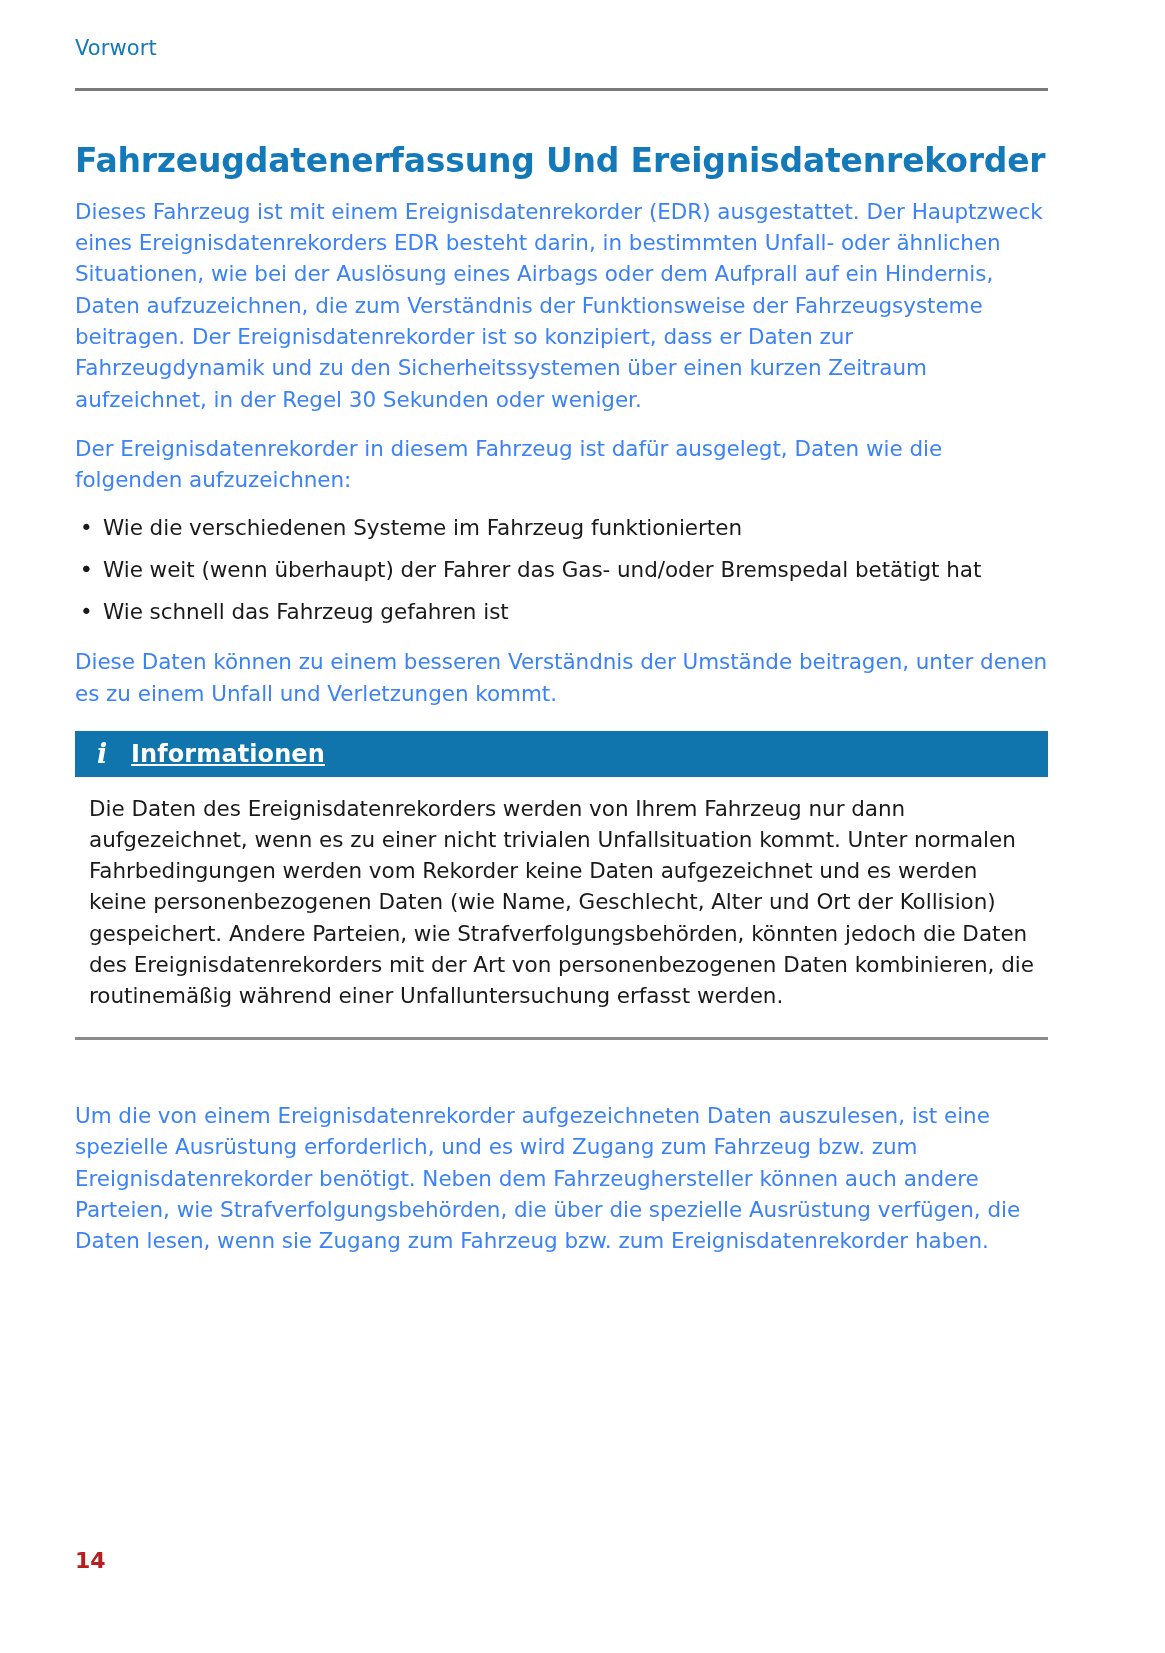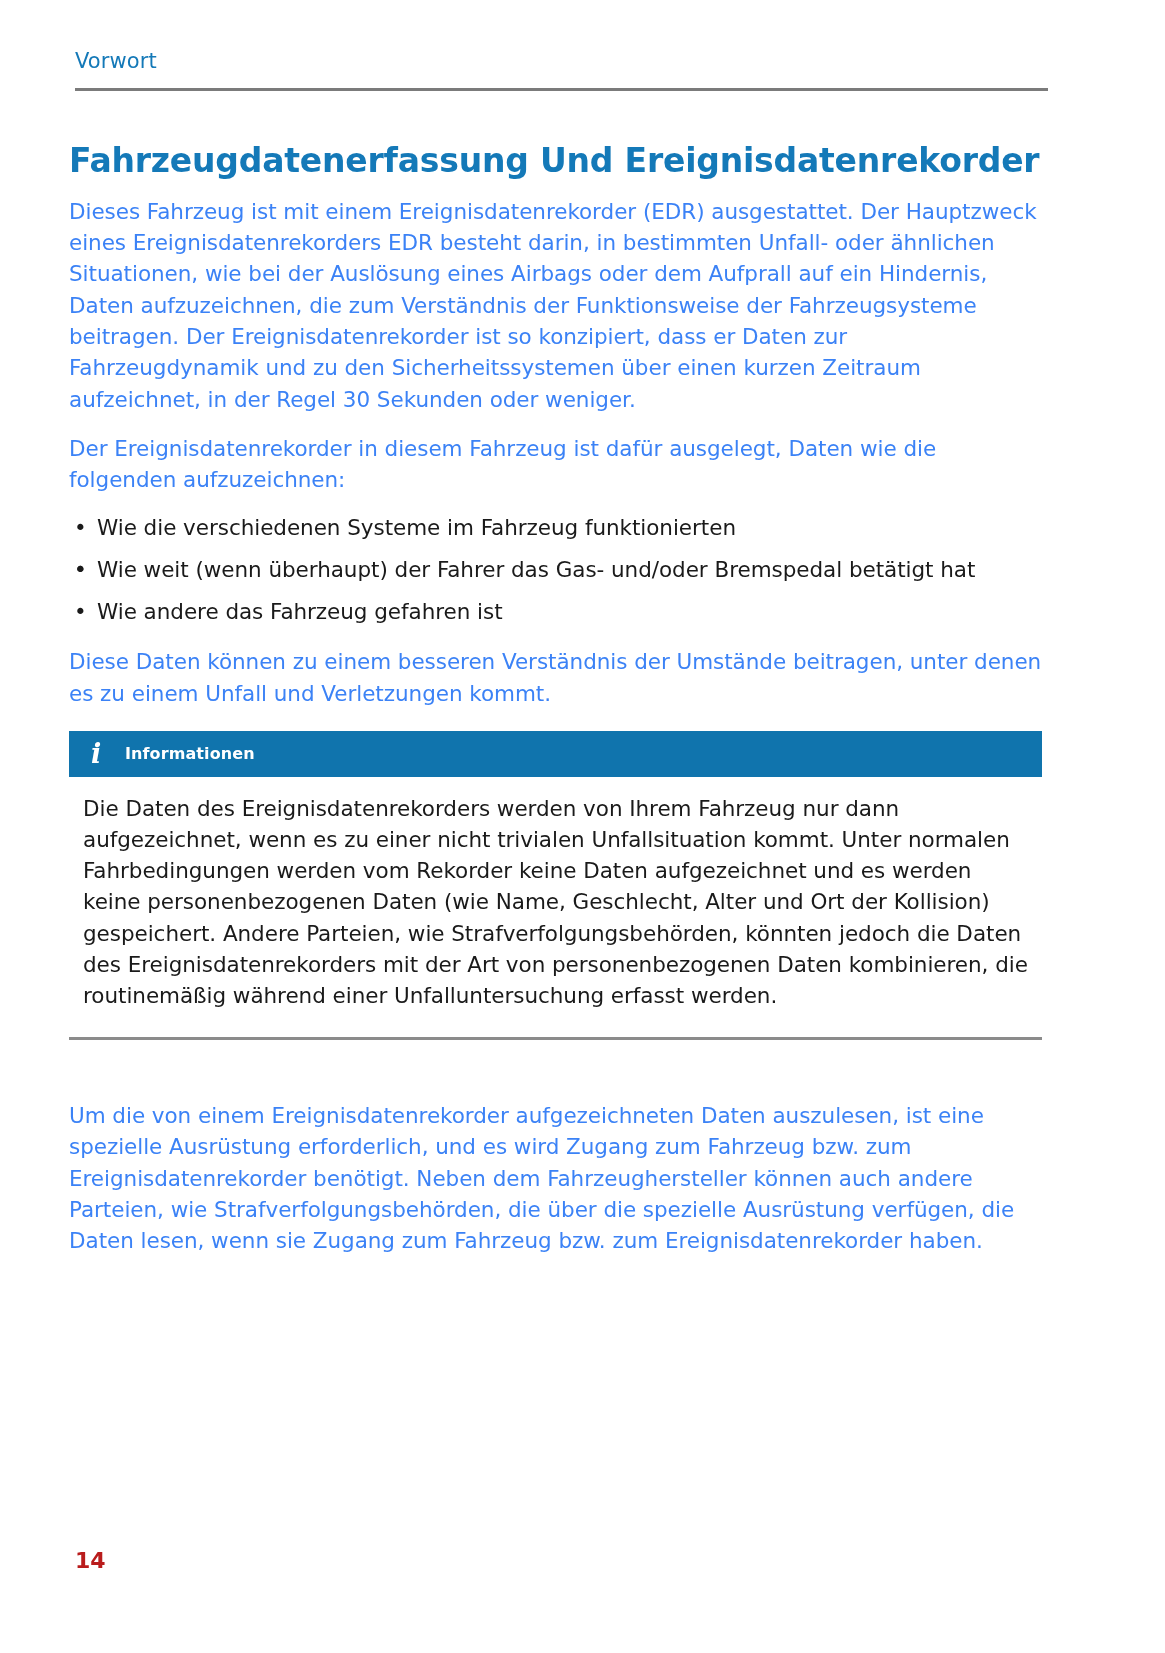--- a/index.html
+++ b/index.html
@@ -23,42 +23,42 @@
     width: 1165px;
     height: 1653px;
     box-sizing: border-box;
     padding: 0;
   }
 
   
   .running-header {
     position: absolute;
     left: 75px;
-    top: 49px;
+    top: 36px;
     width: 975px;
   }
   .running-header-text {
     font-size: 21px;
     color: #1479b8;
     letter-spacing: 0.1px;
     line-height: 1.2;
   }
   .header-rule {
     position: absolute;
     left: 75px;
     top: 88px;
     width: 973px;
     height: 3px;
     background: #7b7b7b;
   }
 
   
   .content {
     position: absolute;
-    left: 69px;
+    left: 75px;
     top: 140px;
     width: 973px;
   }
 
   h1.doc-title {
     margin: 0 0 14px 0;
     font-size: 33px;
     line-height: 1.27;
     font-weight: bold;
     color: #1479b8;
@@ -113,25 +113,26 @@
     font-family: "DejaVu Serif", "Liberation Serif", serif;
     font-style: italic;
     font-weight: bold;
     font-size: 27px;
     color: #ffffff;
     line-height: 1;
     width: 34px;
     display: inline-block;
   }
   .info-banner-title {
-    font-size: 16px;
+    font-size: 24px;
     font-weight: bold;
     color: #ffffff;
     letter-spacing: 0.1px;
     line-height: 1;
+    text-decoration: underline;
   }
 
   .info-body p {
     margin: 14px;
     font-size: 21.5px;
     line-height: 1.45;
     color: #1a1a1a;
     letter-spacing: -0.05px;
   }
 
@@ -182,21 +183,21 @@
       </li>
       <li>
         <span class="bullet-dot">•</span>
       </li>
       <li>
         <span class="bullet-dot">•</span>
         <span>Wie weit (wenn überhaupt) der Fahrer das Gas- und/oder Bremspedal betätigt hat</span>
       </li>
       <li>
         <span class="bullet-dot">•</span>
-        <span>Wie andere das Fahrzeug gefahren ist</span>
+        <span>Wie schnell das Fahrzeug gefahren ist</span>
       </li>
     </ul>
 
     <p class="body-text">Diese Daten können zu einem besseren Verständnis der Umstände beitragen, unter denen es zu einem Unfall und Verletzungen kommt.</p>
 
     <div class="info-banner">
       <span class="info-icon">i</span>
       <span class="info-banner-title">Informationen</span>
     </div>
 

